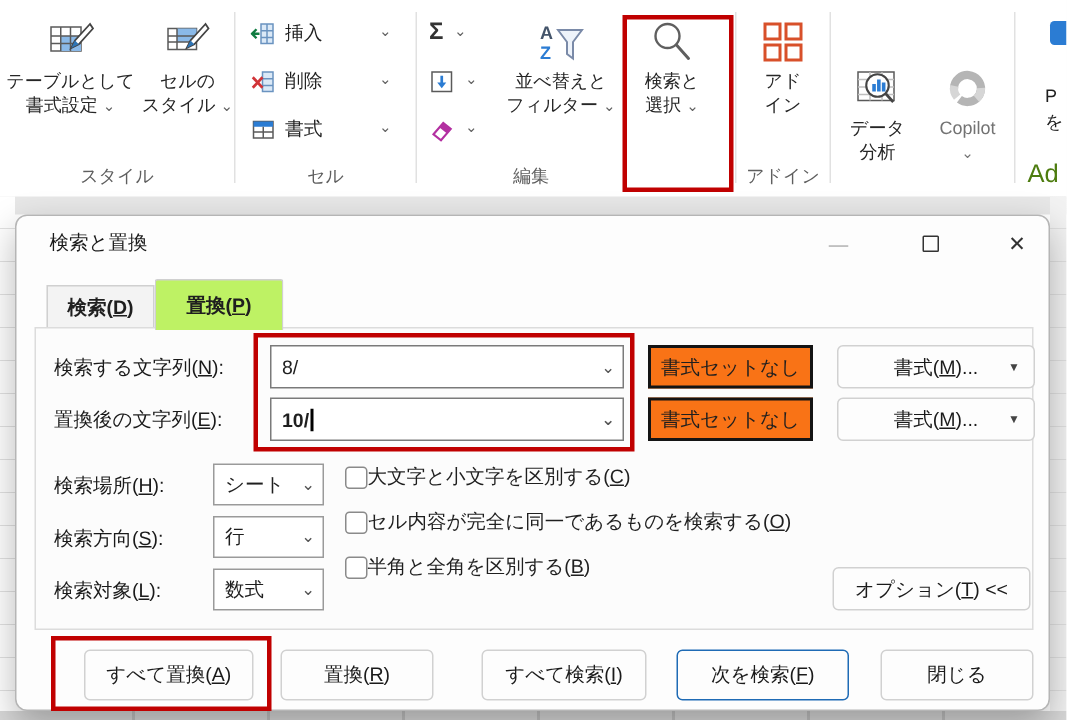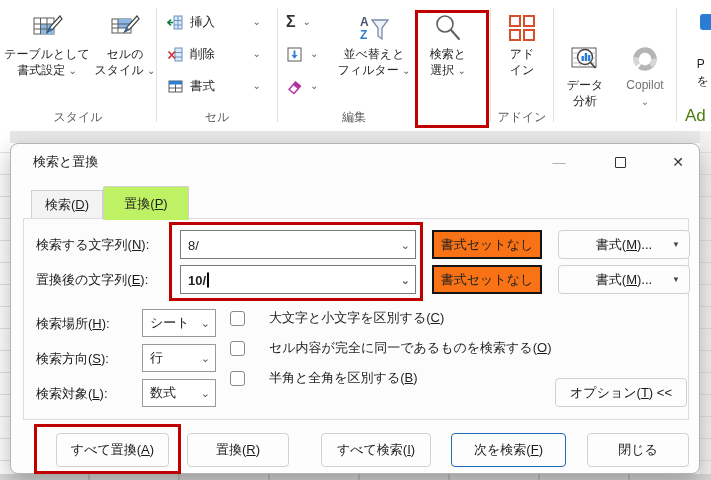--- a/index.html
+++ b/index.html
@@ -44,38 +44,38 @@
   
   .dialog { position:absolute; left:10px; top:143px; width:690px; height:331px; background:#fdfdfd;
     border:1px solid #b5b5b5; border-radius:8px; box-shadow:0 10px 24px rgba(0,0,0,.28); z-index:10; }
   .dlg-title { position:absolute; left:22px; top:9px; font-size:13px; color:#1a1a1a; }
   .capbtn { position:absolute; top:5px; width:30px; height:26px; display:flex; align-items:center; justify-content:center; font-size:13px; color:#333; cursor:default; }
   .cap-min { left:533px; color:#a9a9a9; }
   .cap-max { left:594px; }
   .cap-max .maxbox { width:11px; height:11px; border:1.4px solid #333; border-radius:1px; }
   .cap-close { left:652px; font-size:14px; }
 
-  .tab { position:absolute; font-size:13px; display:flex; align-items:center; justify-content:center; cursor:default; }
+  .tab { position:absolute; font-size:13px; display:flex; align-items:center; justify-content:center; cursor:default;font-weight:bold; }
   .tab-find { left:20px; top:46px; width:72px; height:29px; background:#f3f3f3; border:1px solid #d0d0d0; z-index:1; }
   .tab-replace { left:92px; top:42px; width:86px; height:34px; background:#bef264; border:1px solid #d0d0d0; border-bottom:none; border-radius:2px 2px 0 0; z-index:3; }
 
   .panel { position:absolute; left:12px; top:74px; width:666px; height:202px; background:#fcfcfc; border:1px solid #dcdcdc; z-index:2; }
 
   .flabel { position:absolute; font-size:13px; color:#1a1a1a; white-space:nowrap; }
   .combo { position:absolute; background:#fff; border:1px solid #7a7a7a; font-size:13px; cursor:default; }
   .combo .cval { position:absolute; left:7px; top:50%; transform:translateY(-50%); white-space:nowrap; }
   .combo .cchev { position:absolute; right:5px; top:50%; transform:translateY(-50%); font-size:11px; color:#555; }
   .combo-sm { border-color:#9a9a9a; }
   .caret { display:inline-block; width:1.5px; height:15px; background:#000; vertical-align:-3px; margin-left:1px; }
 
   .nofmt { position:absolute; width:110px; height:29px; background:#f97316; border:2px solid #141414; font-size:13px; display:flex; align-items:center; justify-content:center; cursor:default; }
   .btn { position:absolute; background:#fdfdfd; border:1px solid #d1d1d1; border-radius:4px; font-size:13px; display:flex; align-items:center; justify-content:center; cursor:default; color:#1a1a1a; }
   .fmtbtn { width:132px; height:29px; }
   .fmtbtn .fmtarrow { position:absolute; right:9px; font-size:8px; color:#444; }
-  .checkrow { position:absolute; display:flex; align-items:center; gap:24px; font-size:13px; cursor:default; }
+  .checkrow { position:absolute; display:flex; align-items:center; gap:0; font-size:13px; cursor:default; }
   .cbox { width:15px; height:15px; background:#fff; border:1px solid #8a8a8a; border-radius:3px; flex:none; }
   .btn-default { border:1.6px solid #1f6bb5; }
   u { text-decoration:underline; }
 
   svg { display:block; }
 </style>
 </head>
 <body>
 
 <div class="ribbon">

